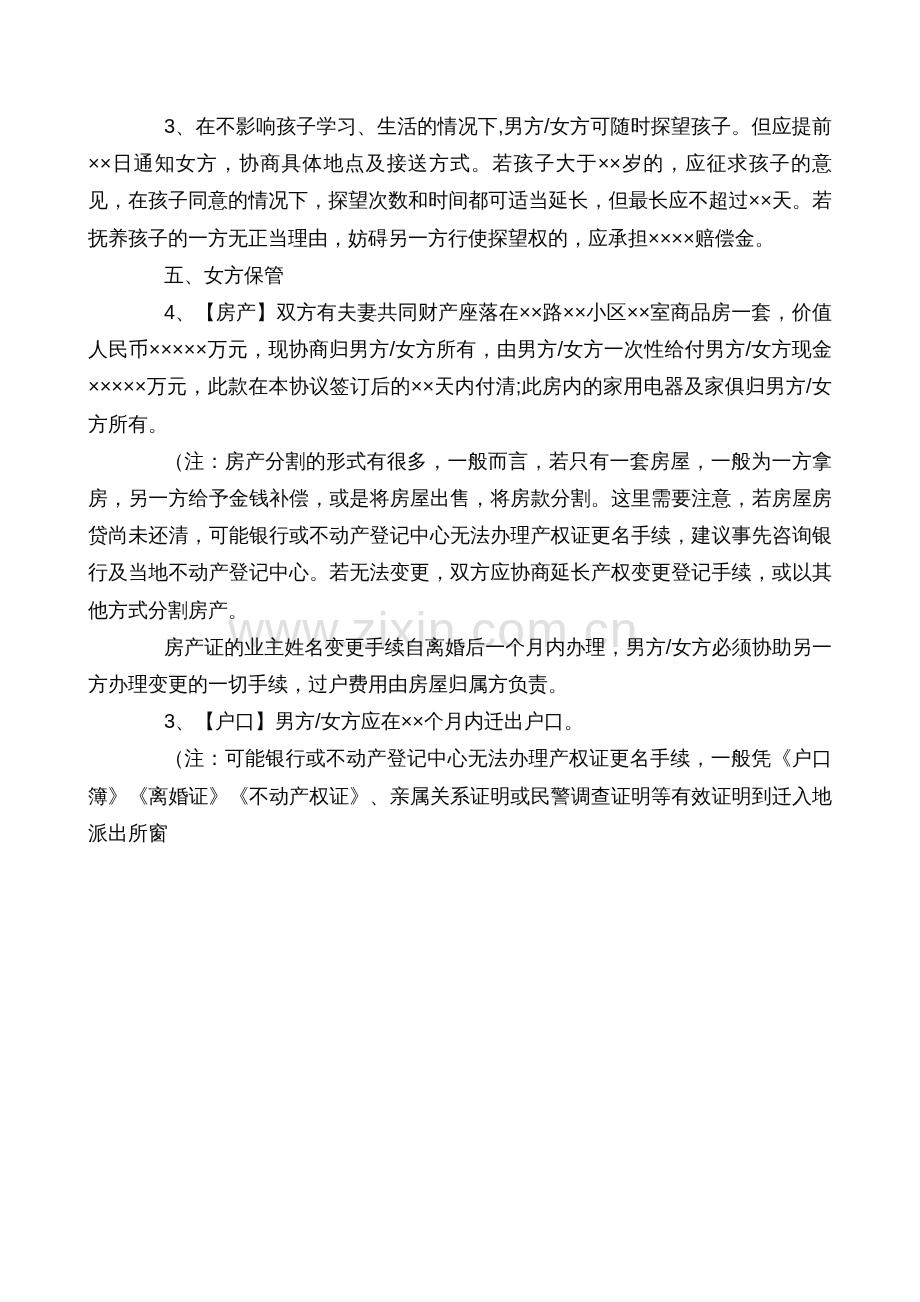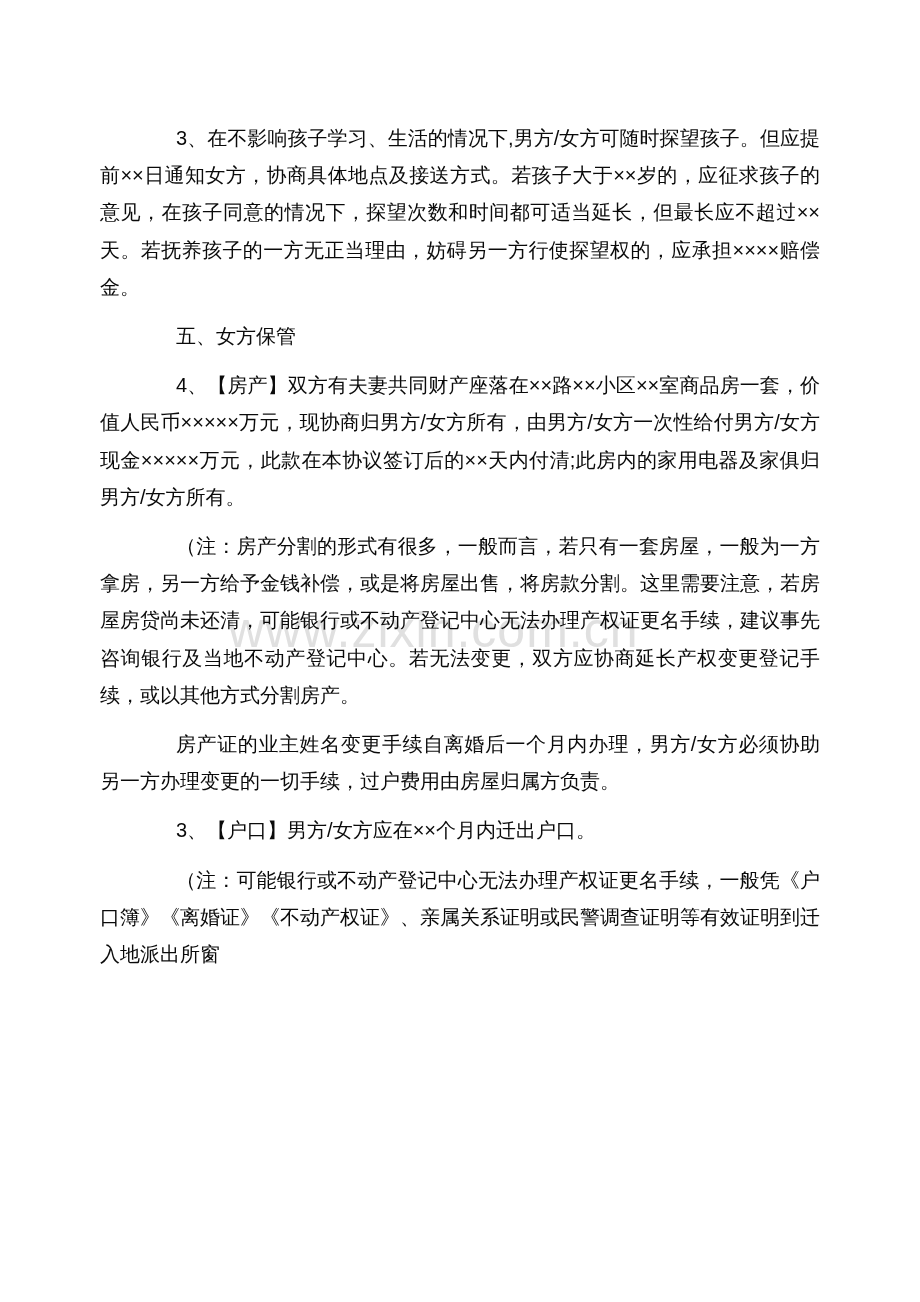--- a/index.html
+++ b/index.html
@@ -33,21 +33,21 @@
     top: 108px;
     width: 744px;
     z-index: 1;
     color: #0a0a0a;
     font-size: 20px;
     line-height: 37.2px;
     text-align: justify;
     text-justify: inter-ideograph;
   }
   .doc-body p {
-    margin: 12px;
+    margin: 0;
     padding: 0;
     text-indent: 76px;
   }
 </style>
 </head>
 <body>
 
 <div class="page">
   <div class="watermark">www.zixin.com.cn</div>
 

